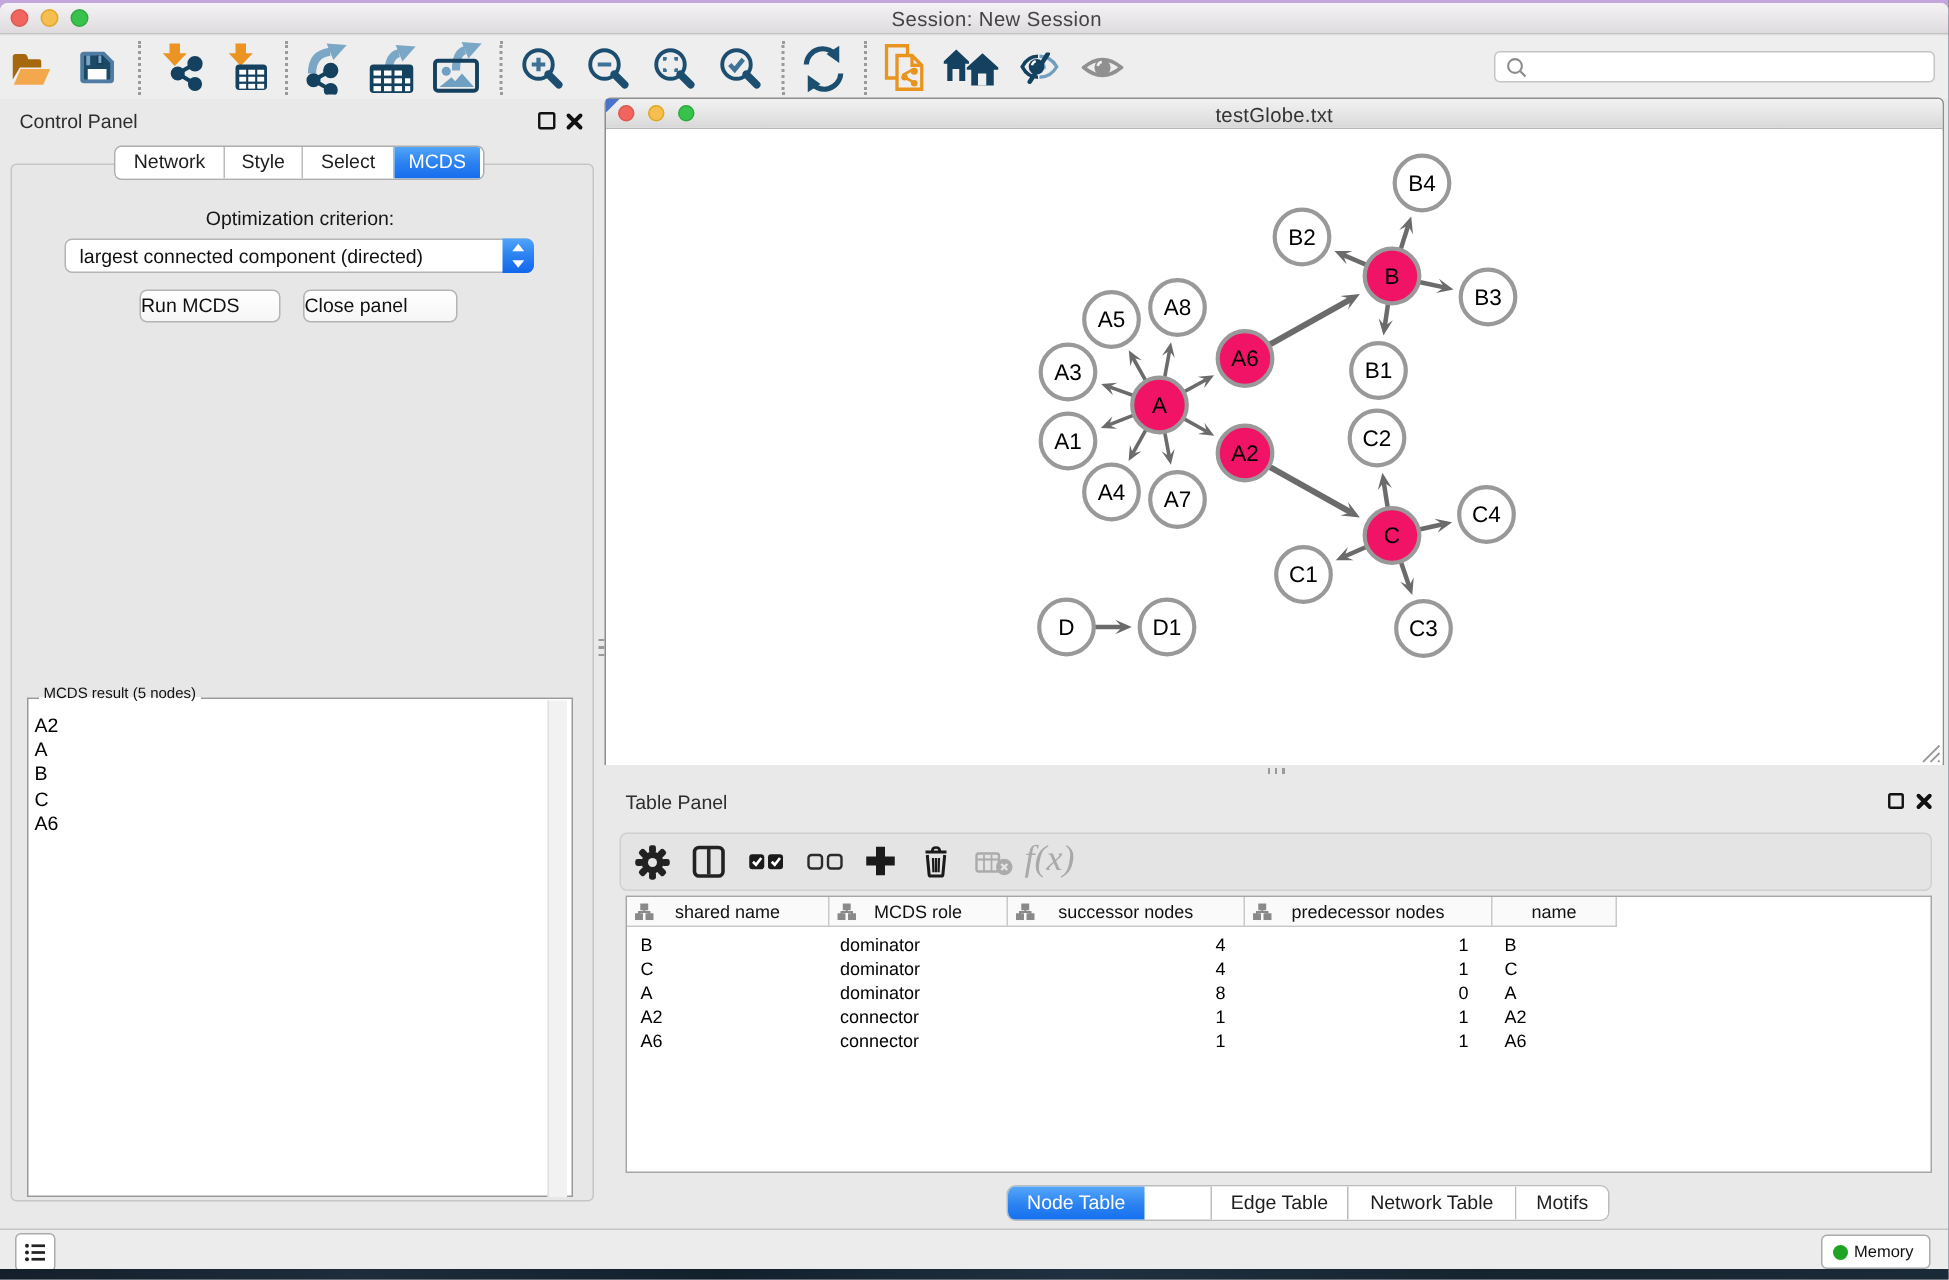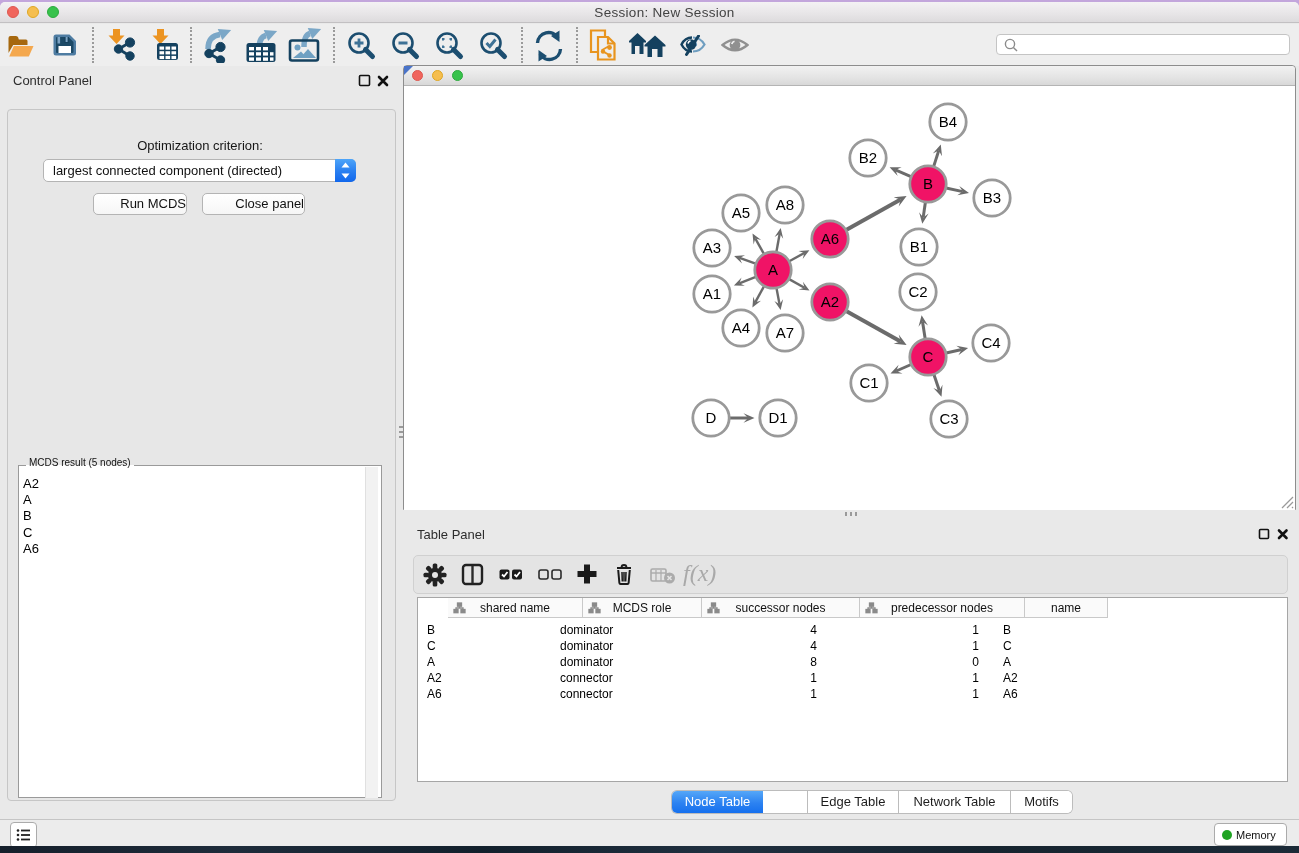--- a/index.html
+++ b/index.html
@@ -39,21 +39,21 @@
   color:#fff; border-right:none; }
 #opt-label { position:absolute; left:0; top:136px; width:400px; text-align:center;
   font-size:13px; color:#161616; }
 #dd { position:absolute; left:43px; top:157px; width:313px; height:23px; background:#fff;
   border:1px solid #b4b4b4; border-radius:5px; font-size:13px; color:#111;
   line-height:21px; text-indent:9px; }
 #dd-cap { position:absolute; right:-1px; top:-1px; width:21px; height:23px; border-radius:0 5px 5px 0; text-indent:0;
   background:linear-gradient(180deg,#4ea5f9 0%,#2b81f1 50%,#1167ec 100%); }
 .btn { position:absolute; height:22px; background:linear-gradient(180deg,#ffffff,#f6f6f6);
   border:1px solid #b4b4b4; border-radius:5px; font-size:13px; color:#111;
-  text-align:right; line-height:20px; }
+  text-align:left; line-height:20px; }
 #mcds-box { position:absolute; left:18px; top:463px; width:364px; height:333px;
   background:#fff; border:1px solid #9a9a9a; }
 #mcds-legend { position:absolute; left:26px; top:455px; background:linear-gradient(180deg,#e7e7e7 8px,#ffffff 8px);
   font-size:10px; color:#111; padding:0 3px; }
 #mcds-list { position:absolute; left:23px; top:474px; font-size:13px; color:#000; line-height:16.2px; }
 #mcds-scroll { position:absolute; right:3px; top:1px; width:13px; height:331px;
   background:#f2f2f2; border-left:1px solid #e0e0e0; }
 
 #gwin { position:absolute; left:403px; top:63px; width:893px; height:445px;
   background:#fff; border:1px solid #8d8d8d; border-radius:4px 4px 0 0; }
@@ -65,21 +65,21 @@
 #gtitle .t3 { left:48px; top:4px; width:11px; height:11px; background:#38c24c; border:1px solid #2daa3e;}
 #gtitletext { position:absolute; top:3px; width:100%; text-align:center; font-size:13.5px; letter-spacing:0.2px; color:#333; }
 #gcanvas { position:absolute; left:0px; top:21px; width:891px; height:423px; background:#fff; }
 
 #tp-title { position:absolute; left:417px; top:525px; font-size:13px; color:#2d2d2d; }
 #tp-toolbar { position:absolute; left:413px; top:553px; width:875px; height:39px;
   background:#e4e4e4; border:1px solid #d0d0d0; border-radius:5px; }
 #tbl { position:absolute; left:417px; top:595px; width:871px; height:185px;
   background:#fff; border:1px solid #a6a6a6; }
 #tbl-head { position:absolute; left:0; top:0; width:660px; height:20px; background:#fafafa;
-  border-bottom:1px solid #c9c9c9; font-size:12px; color:#111;margin-left:30px; }
+  border-bottom:1px solid #c9c9c9; font-size:12px; color:#111; }
 .th { position:absolute; top:0; height:20px; border-right:1px solid #c9c9c9;
   text-align:center; line-height:20px; }
 .tr { position:absolute; font-size:12px; color:#000; height:16px; line-height:16px; }
 .td { position:absolute; }
 
 #btabs { position:absolute; left:672px; top:789px; height:22px; display:flex;
   border-radius:5px; box-shadow:0 0 0 1px #bcbcbc; background:#fff; }
 .btab { font-size:13px; color:#1d1d1d; text-align:center; line-height:22px; background:#fff; }
 .btab.sel { background:linear-gradient(180deg,#55a7f8 0%,#2c82f1 55%,#1670ee 100%); color:#fff;text-align:center; }
 
@@ -257,39 +257,46 @@
         </svg>
       </div>
   </div>
   <div id="mainbg"></div>
   <div id="cp-title">Control Panel</div>
   <svg width="34" height="14" style="position:absolute;left:357px;top:72px">
     <rect x="2.5" y="1.5" width="10" height="10" fill="none" stroke="#111" stroke-width="1.6" rx="1"></rect>
     <path d="M22 3 L30 11 M30 3 L22 11" stroke="#111" stroke-width="2.6" stroke-linecap="round"></path>
   </svg>
   <div id="cp-outer"></div>
+  <div id="cp-tabs">
+    <div class="cptab" style="width:73px">Network</div>
+    <div class="cptab" style="width:52px">Style</div>
+    <div class="cptab" style="width:61px">Select</div>
+    <div class="cptab sel" style="width:57px">MCDS</div>
+  </div>
   <div id="opt-label">Optimization criterion:</div>
   <div id="dd">largest connected component (directed)
     <div id="dd-cap"><svg width="21" height="23">
       <path d="M10.5 3.5 L14.5 8.5 H6.5 Z" fill="#fff"></path>
       <path d="M10.5 19.5 L14.5 14.5 H6.5 Z" fill="#fff"></path>
         </svg></div>
   </div>
   <div class="btn" style="left:93px; top:191px; width:94px;">Run MCDS</div>
-  <div class="btn" style="left:202px; top:191px; width:103px;padding-left:24px;">Close panel</div>
+  <div class="btn" style="left:202px; top:191px; width:103px;">Close panel</div>
   <div id="mcds-box">
       <div id="mcds-scroll"></div>
     </div>
   <div id="mcds-legend">MCDS result (5 nodes)</div>
   <div id="mcds-list">A2<br>A<br>B<br>C<br>A6</div>
   <div id="gwin">
     <div id="gtitle">
       <div class="tl t1"></div>
         <div class="tl t2"></div>
         <div class="tl t3"></div>
+      <div id="gtitletext">testGlobe.txt</div>
     </div>
     <svg width="9" height="9" style="position:absolute;left:0;top:0">
         <polygon points="0,0 9,0 0,9" fill="#4a74c9"></polygon>
       </svg>
     <div id="gcanvas">
 <svg width="891" height="423" style="position:absolute;left:0;top:-3px">
 <g stroke="#6b6b6b" fill="#6b6b6b">
 <line x1="351.8" y1="192.8" x2="335.3" y2="199.3" stroke-width="2.4"></line>
 <polygon points="329.9,201.4 337.6,193.6 335.3,199.3 340.8,201.8" stroke="none"></polygon>
 <line x1="351.6" y1="179.7" x2="335.6" y2="173.9" stroke-width="2.4"></line>

